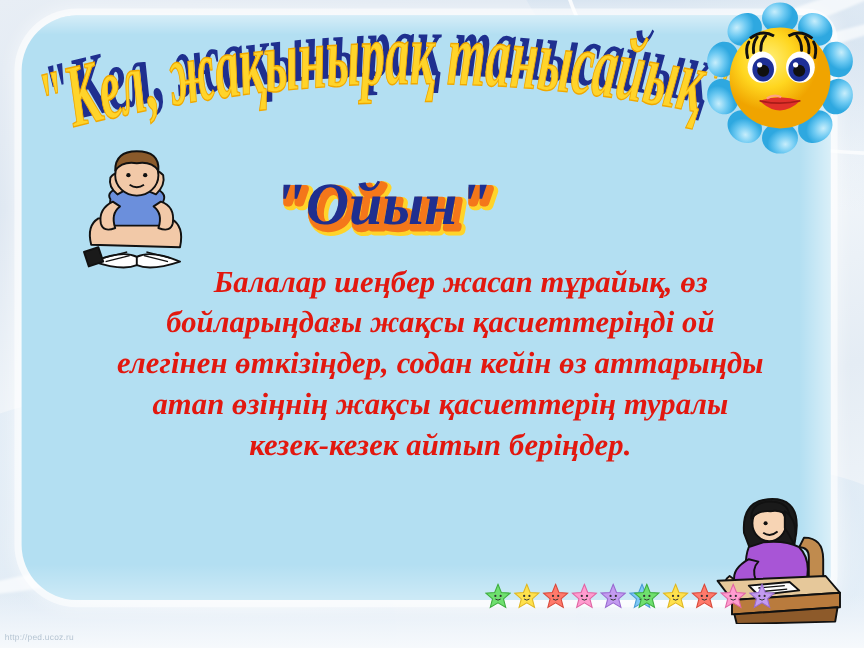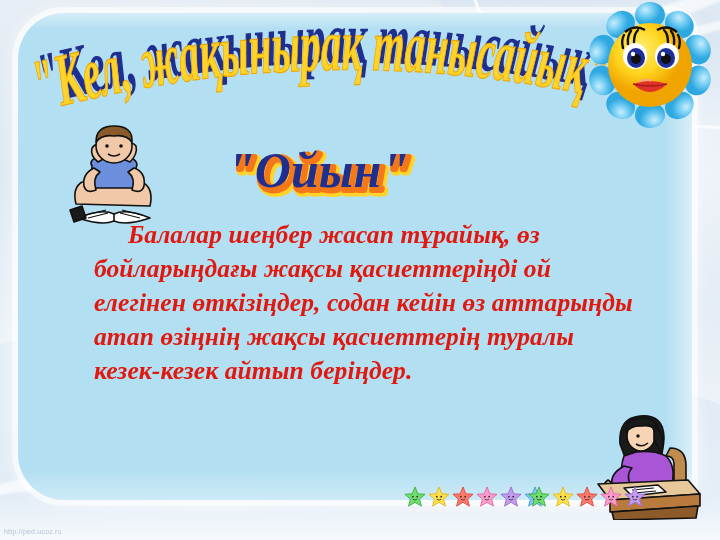--- a/index.html
+++ b/index.html
@@ -121,21 +121,21 @@
     width: 546px;
     z-index: 5;
     color: #e2180f;
     font-family: "Liberation Serif", "DejaVu Serif", serif;
     font-style: italic;
     font-weight: bold;
     font-size: 25.5px;
     line-height: 34px;
     letter-spacing: 0.1px;
     text-indent: 34px;
-    text-align: left;
+    text-align: center;
     white-space: pre-wrap;
   }
 
   
   #clipart-boy { position: absolute; left: 56px; top: 122px; width: 118px; height: 108px; z-index: 7; }
   #clipart-boy svg { display:block; width:100%; height:100%; }
 
   
   #clipart-girl { position: absolute; left: 596px; top: 408px; width: 112px; height: 112px; z-index: 7; }
   #clipart-girl svg { display:block; width:100%; height:100%; }

